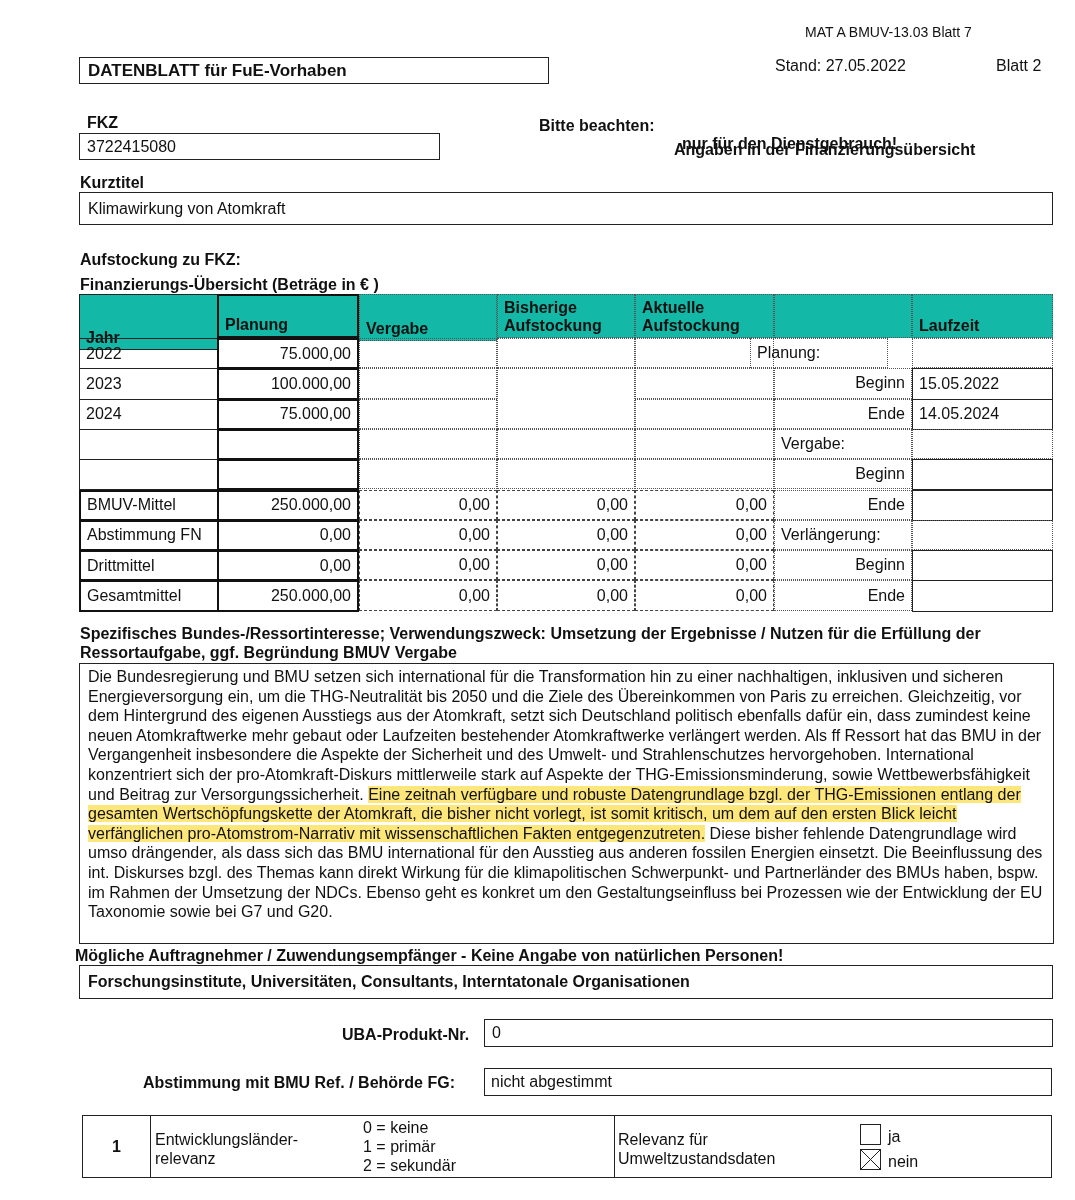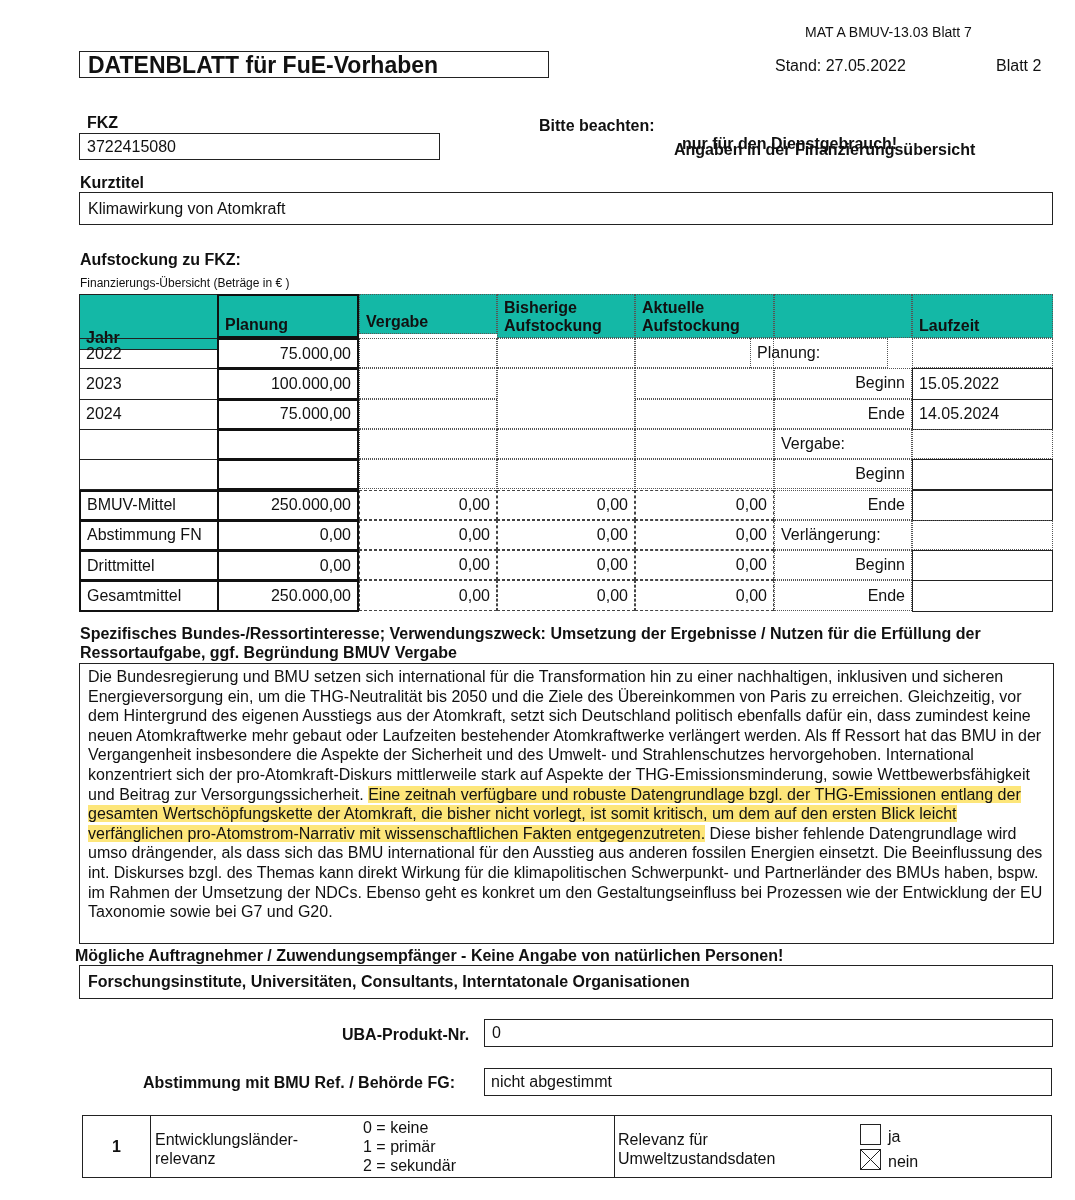--- a/index.html
+++ b/index.html
@@ -1,35 +1,35 @@
 <!DOCTYPE html>
 <html><head>
 <meta charset="utf-8">
 <style>
   * { box-sizing: border-box; margin: 0; padding: 0; }
   html, body { width: 1075px; height: 1200px; background: #ffffff; overflow: hidden; }
   body { position: relative; font-family: "Liberation Sans", sans-serif; color: #111; }
   .abs { position: absolute; }
 
   #docref { left: 805px; top: 24px; font-size: 14px; }
-  #title-box { left: 79px; top: 51px; width: 470px; height: 27px; border: 1.5px solid #222; padding-left: 8px; font-size: 23px; font-weight: bold; line-height: 26px; }
+  #title-box { left: 79px; top: 57px; width: 470px; height: 27px; border: 1.5px solid #222; padding-left: 8px; font-size: 17px; font-weight: bold; line-height: 26px; }
   #stand { left: 775px; top: 57px; font-size: 16px; }
   #blatt { left: 996px; top: 57px; font-size: 16px; }
 
   #fkz-label { left: 87px; top: 114px; font-size: 16px; font-weight: bold; }
   #fkz-box { left: 79px; top: 133px; width: 361px; height: 27px; border: 1.5px solid #222; padding-left: 7px; font-size: 16px; line-height: 25px; }
   #note1 { left: 539px; top: 117px; font-size: 16px; font-weight: bold; }
   #note2 { left: 674px; top: 117px; font-size: 16px; font-weight: bold; margin-top: 24px; }
   #note3 { left: 682px; top: 135px; font-size: 16px; font-weight: bold; }
 
   #kurz-label { left: 80px; top: 174px; font-size: 16px; font-weight: bold; }
   #kurz-box { left: 79px; top: 192px; width: 974px; height: 33px; border: 1.5px solid #222; padding-left: 8px; font-size: 16px; line-height: 31px; }
 
   #aufst-label { left: 80px; top: 251px; font-size: 16px; font-weight: bold; }
-  #fin-label { left: 80px; top: 276px; font-size: 12px; font-weight: normal; }
+  #fin-label { left: 80px; top: 276px; font-size: 16px; font-weight: bold; }
 
   
   #fin { left: 79px; top: 294px; width: 974px; height: 316px; }
   .cell { position: absolute; font-size: 16px; display: flex; align-items: center; padding: 0 6px; }
   .hdr { background: #14b8a6; font-weight: bold; align-items: flex-end; padding-bottom: 2px; line-height: 18px; }
   .right { justify-content: flex-end; }
   .solid { border: 1.5px solid #222; }
   .thick { border: 2.5px solid #111; }
   .dotted { border: 1px dotted #555; }
   .dashed { border: 1px dashed #444; }
@@ -75,21 +75,21 @@
 <div class="abs" id="kurz-label">Kurztitel</div>
 <div class="abs" id="kurz-box">Klimawirkung von Atomkraft</div>
 
 <div class="abs" id="aufst-label">Aufstockung zu FKZ:</div>
 <div class="abs" id="fin-label">Finanzierungs-Übersicht (Beträge in € )</div>
 
 <div class="abs" id="fin">
 
   <div class="cell hdr solid" style="left:0;top:0;width:140px;height:56px;">Jahr</div>
   <div class="cell hdr thick" style="left:138px;top:0;width:142px;height:44px;">Planung</div>
-  <div class="cell hdr dotted" style="left:280px;top:0;width:138px;height:40px;">Vergabe</div>
+  <div class="cell hdr dotted" style="left:280px;top:0;width:138px;height:47px;">Vergabe</div>
   <div class="cell hdr dotted" style="left:418px;top:0;width:138px;height:44px;">Bisherige Aufstockung</div>
   <div class="cell hdr dotted" style="left:556px;top:0;width:139px;height:44px;">Aktuelle Aufstockung</div>
   <div class="cell hdr dotted" style="left:695px;top:0;width:138px;height:44px;"></div>
   <div class="cell hdr dotted" style="left:833px;top:0;width:141px;height:44px;">Laufzeit</div>
 
   <div id="year-rows">
       <div class="cell solid" style="left: 0px; top: 44px; width: 140px; height: 31.3px;">2022</div>
       <div class="cell thick right" style="left: 138px; top: 44px; width: 142px; height: 31.3px;">75.000,00</div>
       <div class="cell dotted" style="left: 280px; top: 44px; width: 138px; height: 30.3px;"></div>
       <div class="cell dotted" style="left: 418px; top: 44px; width: 138px; height: 30.3px;"></div>

